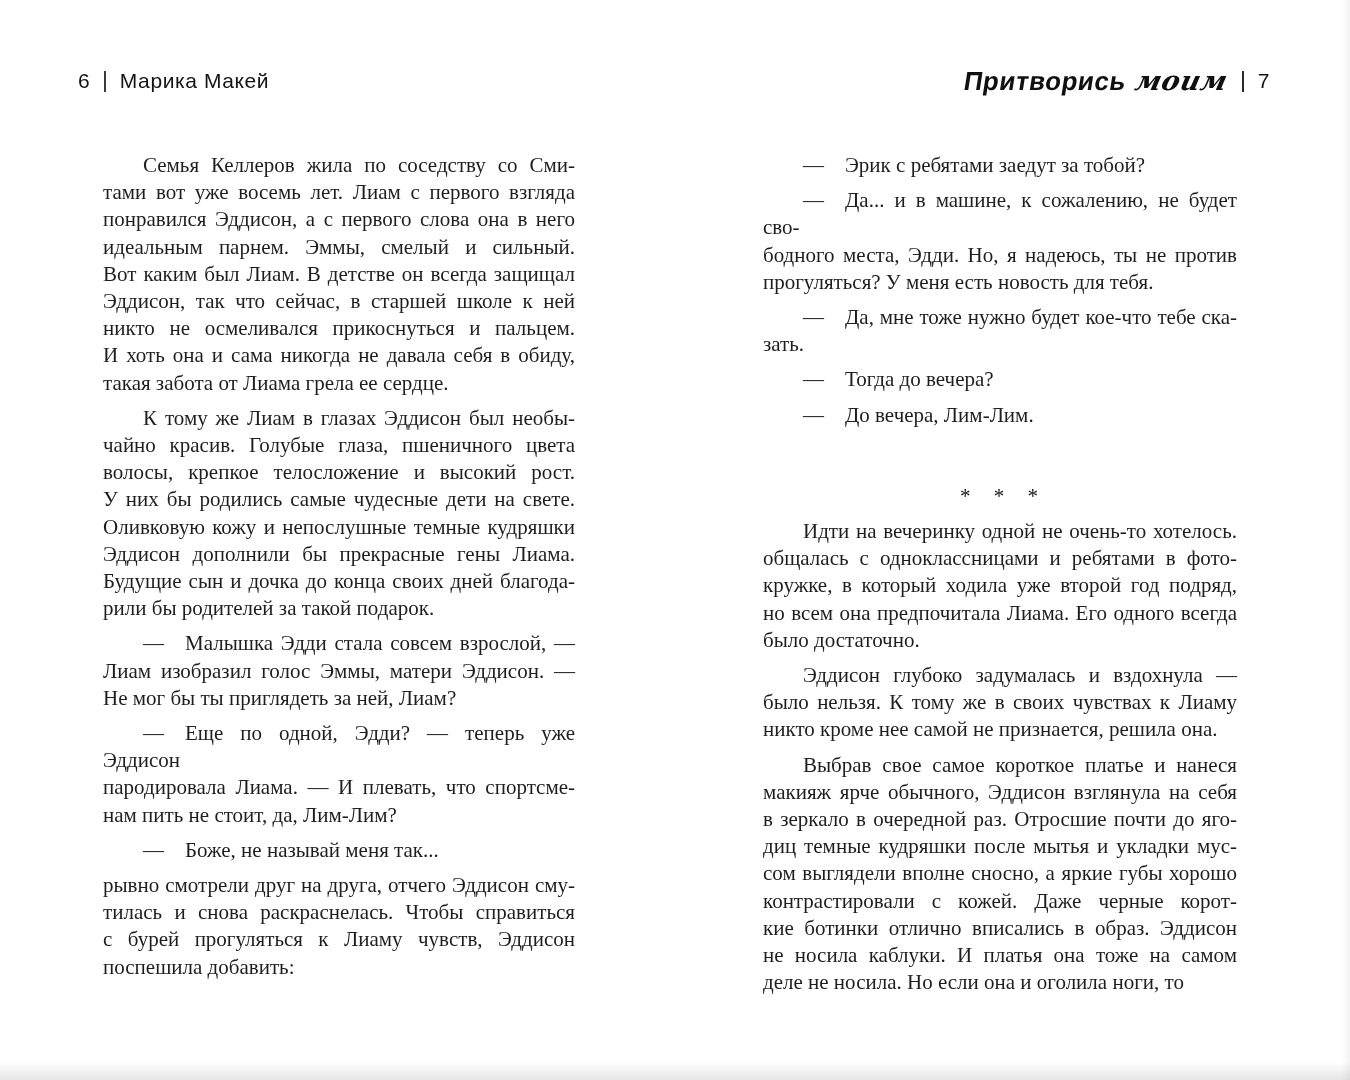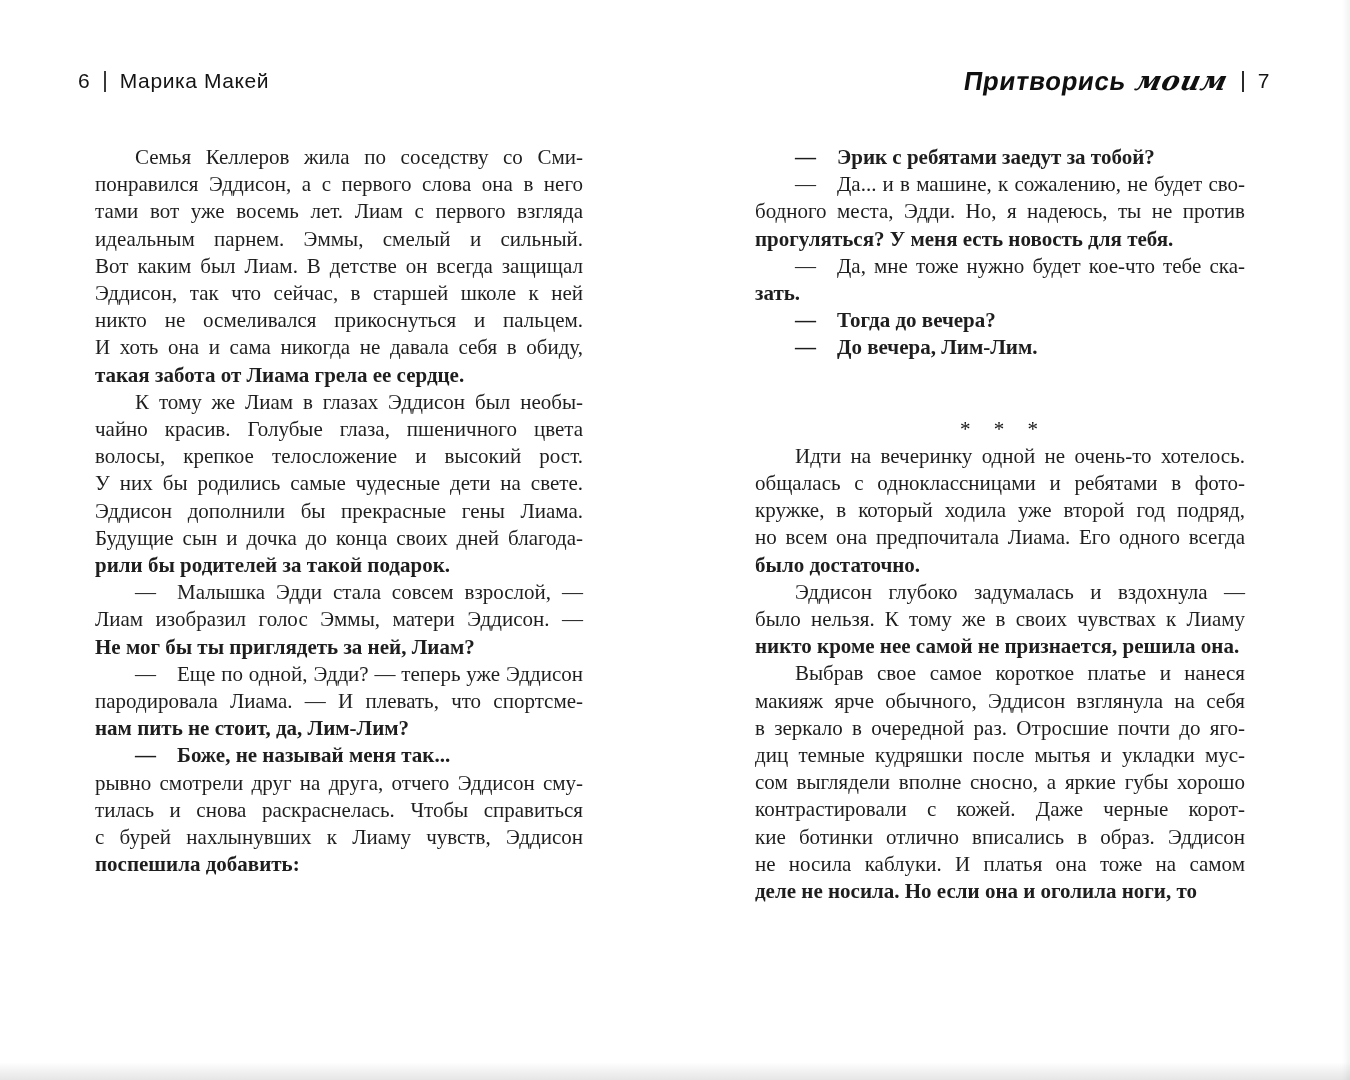--- a/index.html
+++ b/index.html
@@ -51,28 +51,28 @@
   .head-page-number{font-size:21px;color:#141414;}
 
   
   .text-column{
     position:absolute;top:144px;
     font-size:21px;line-height:27.2px;
   }
   .column-left{left:95px;width:488px;}
   .column-right{left:755px;width:490px;}
 
-  .para{margin:0;}
+  .para{margin:8px;}
   .line{
     text-align:justify;
     text-align-last:justify;
     -moz-text-align-last:justify;
     white-space:normal;
   }
-  .line.last{text-align-last:left;font-weight:bold;-moz-text-align-last:left;}
+  .line.last{text-align-last:left;-moz-text-align-last:left;}
   .line.first{text-indent:40px;}
 
   .separator{
     margin-top:54px;height:27.2px;
     text-align:center;
     font-size:21px;letter-spacing:2px;word-spacing:14px;
     color:#141414;
   }
 </style>
 </head>
@@ -89,55 +89,56 @@
     <span class="logo-word1">Притворись</span>
     <span class="logo-word2">моим</span>
   </span>
   <span class="head-divider"></span>
   <span class="head-page-number">7</span>
 </div>
 
 <div class="text-column column-left" id="left-column">
     <div class="para">
       <div class="line first">Семья Келлеров жила по соседству со Сми-</div>
+      <div class="line">тами вот уже восемь лет. Лиам с первого взгляда</div>
       <div class="line">понравился Эддисон, а с первого слова она в него</div>
-      <div class="line">тами вот уже восемь лет. Лиам с первого взгляда</div>
       <div class="line">идеальным парнем. Эммы, смелый и сильный.</div>
       <div class="line">Вот каким был Лиам. В детстве он всегда защищал</div>
       <div class="line">Эддисон, так что сейчас, в старшей школе к ней</div>
       <div class="line">никто не осмеливался прикоснуться и пальцем.</div>
       <div class="line">И хоть она и сама никогда не давала себя в обиду,</div>
       <div class="line last">такая забота от Лиама грела ее сердце.</div>
     </div>
     <div class="para">
       <div class="line first">К тому же Лиам в глазах Эддисон был необы-</div>
       <div class="line">чайно красив. Голубые глаза, пшеничного цвета</div>
       <div class="line">волосы, крепкое телосложение и высокий рост.</div>
       <div class="line">У них бы родились самые чудесные дети на свете.</div>
+      <div class="line">Оливковую кожу и непослушные темные кудряшки</div>
       <div class="line">Эддисон дополнили бы прекрасные гены Лиама.</div>
       <div class="line">Будущие сын и дочка до конца своих дней благода-</div>
       <div class="line last">рили бы родителей за такой подарок.</div>
     </div>
     <div class="para">
       <div class="line first">— Малышка Эдди стала совсем взрослой, —</div>
       <div class="line">Лиам изобразил голос Эммы, матери Эддисон. —</div>
       <div class="line last">Не мог бы ты приглядеть за ней, Лиам?</div>
     </div>
     <div class="para">
       <div class="line first">— Еще по одной, Эдди? — теперь уже Эддисон</div>
       <div class="line">пародировала Лиама. — И плевать, что спортсме-</div>
       <div class="line last">нам пить не стоит, да, Лим-Лим?</div>
     </div>
     <div class="para">
       <div class="line first last">— Боже, не называй меня так...</div>
     </div>
     <div class="para">
       <div class="line">рывно смотрели друг на друга, отчего Эддисон сму-</div>
       <div class="line">тилась и снова раскраснелась. Чтобы справиться</div>
-      <div class="line">с бурей нахлынувших к Лиаму чувств, Эддисон</div>
+      <div class="line">с бурей прогуляться к Лиаму чувств, Эддисон</div>
       <div class="line last">поспешила добавить:</div>
     </div>
   </div>
 
 <div class="text-column column-right" id="right-column">
     <div class="para">
       <div class="line first last">— Эрик с ребятами заедут за тобой?</div>
     </div>
     <div class="para">
       <div class="line first">— Да... и в машине, к сожалению, не будет сво-</div>

